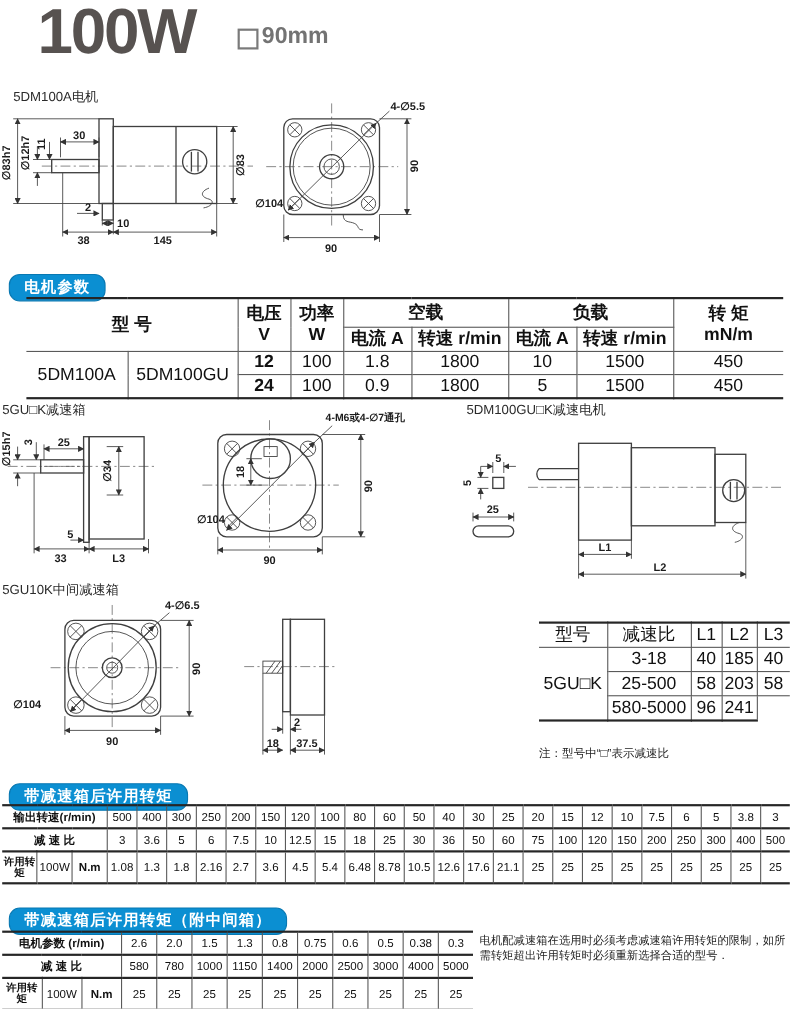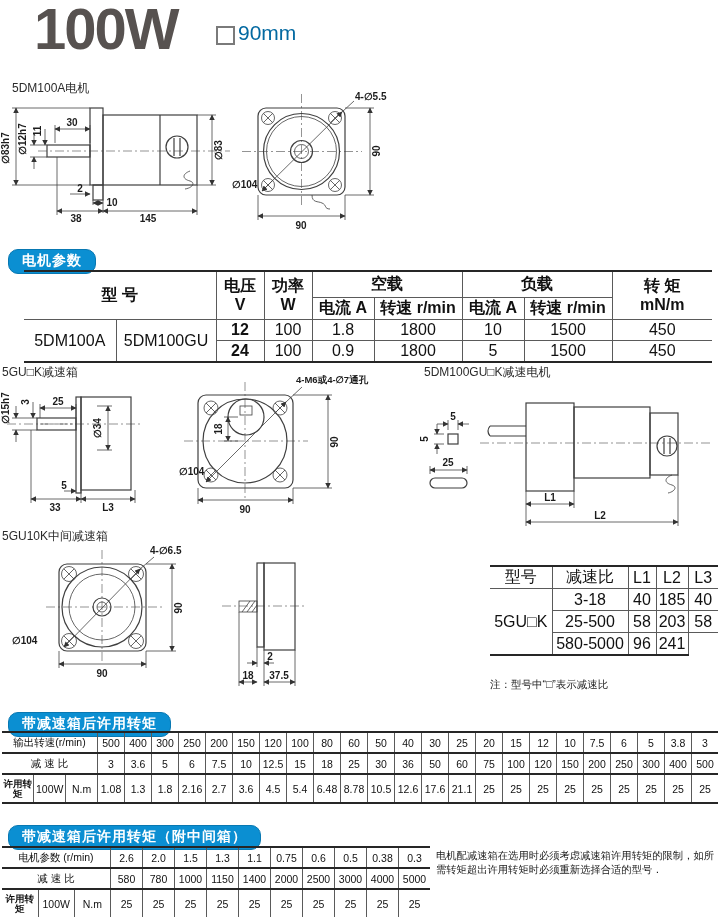--- a/index.html
+++ b/index.html
@@ -1,21 +1,21 @@
 <!DOCTYPE html>
 <html><head>
 <meta charset="utf-8">
 <style>
   html,body{margin:0;padding:0;background:#fff}
   body{width:720px;height:917px;position:relative;font-family:"Liberation Sans",sans-serif;color:#111;overflow:hidden}
   .abs{position:absolute}
   
   .title{font-size:58px;font-weight:bold;color:#575250;letter-spacing:-2px;line-height:1}
   .sq{width:15px;height:15px;border:2px solid #7a7a7a;display:inline-block}
-  .size-lbl{font-size:21px;font-weight:normal;color:#0369a1}
+  .size-lbl{font-size:21px;font-weight:bold;color:#737373}
   .dwg-label{font-size:12px;color:#2b2b2b}
   
   .badge{background:#0b8fd2;border:1px solid #0878b2;color:#fff;font-size:14px;font-weight:bold;
          padding:2px 13px 3px;border-radius:10px;letter-spacing:1px;white-space:nowrap}
   
   table{border-collapse:collapse;table-layout:fixed}
   .sheet{border-top:2px solid #262626;border-bottom:2px solid #262626;border-left:hidden;border-right:hidden}
   .sheet td{border:1px solid #5a5a5a;text-align:center;vertical-align:middle;padding:0;overflow:hidden}
   .t1{width:688px;font-size:16px}
   .t1 td{height:20px}
@@ -25,21 +25,21 @@
   .unit2{line-height:1.15}
   
   .tg{width:228px;font-size:16px}
   .tg td{height:21px}
   .tg td.e{border-bottom:hidden;border-right:hidden}
   .note{font-size:10.5px;color:#222}
   
   .tq{font-size:10.5px}
   .tq td{border-left:1px solid #5a5a5a;border-right:1px solid #5a5a5a;
          border-top:2px solid #262626;border-bottom:2px solid #262626;height:19px}
-  .tq .lbl{font-weight:normal;font-size:10.5px}
+  .tq .lbl{font-weight:bold;font-size:10.5px}
   .tq .tl{font-weight:bold;font-size:9.5px;line-height:1.05}
   .tq .last td{height:27px}
   .t2{width:716px}
   .t2 td.v{width:26px}
   .t3{width:428px}
   .t3 td.v{width:31px}
   .w40{width:40px}.w38{width:38px}.w34{width:34px}
   
   .notes{font-size:10.3px;line-height:1.32;color:#1d1d1d;width:284px}
   .notes p{margin:0 0 14px 0}
@@ -525,21 +525,21 @@
 <div class="abs badge" style="left:8px;top:825px">带减速箱后许用转矩（附中间箱）</div>
 
 <table class="abs sheet tq t3" style="left:2px;top:846px">
   <tbody>
       <tr>
     <td colspan="3" class="lbl">电机参数 (r/min)</td>
     <td class="v">2.6</td>
         <td class="v">2.0</td>
         <td class="v">1.5</td>
         <td class="v">1.3</td>
-        <td class="v">1.1</td>
+        <td class="v">0.8</td>
         <td class="v">0.75</td>
         <td class="v">0.6</td>
         <td class="v">0.5</td>
         <td class="v">0.38</td>
         <td class="v">0.3</td>
   </tr>
   <tr>
     <td colspan="3" class="lbl">减 速 比</td>
     <td class="v">580</td>
         <td class="v">780</td>

